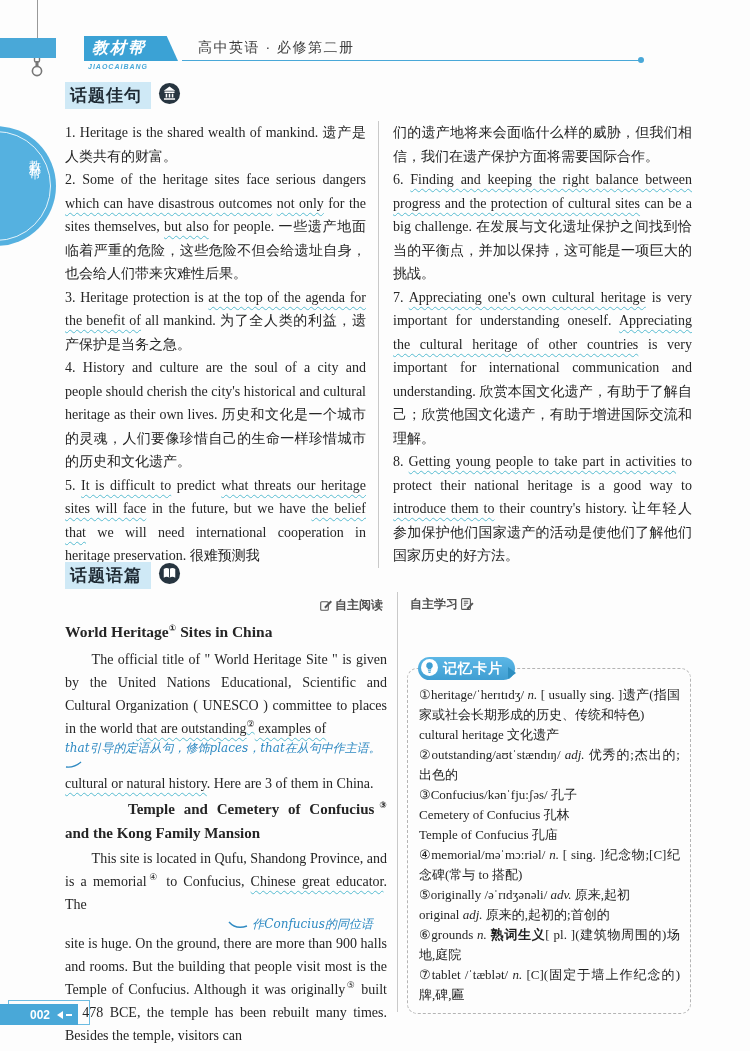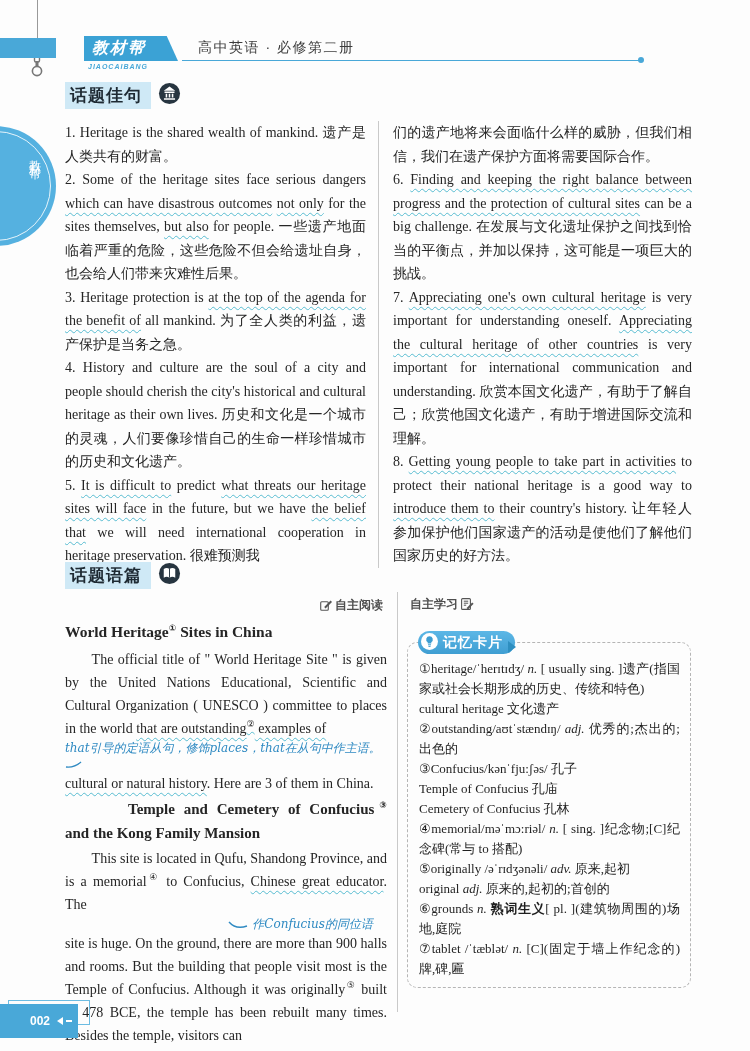--- a/index.html
+++ b/index.html
@@ -52,32 +52,32 @@
   .art-title{margin:0 0 4px 0;text-align:left;font-weight:bold;font-size:15.5px;line-height:24px;}
   .art-p{margin:0;text-align:justify;font-size:14px;line-height:23px;}
   .ind{text-indent:1.9em;}
   .art-h2{margin:2px 0;font-weight:bold;font-size:15px;line-height:24px;text-align:justify;text-indent:4.2em;}
   .note{margin:0;color:#2f8ac2;font-style:italic;font-size:12px;line-height:16px;
         font-family:"DejaVu Serif",serif;}
   .note-r{text-align:right;padding-right:14px;}
   .note svg{vertical-align:-2px;}
 
   
-  .card{position:absolute;left:407px;top:642px;width:284px;border:1px dashed #b5b5b5;border-radius:10px;
+  .card{position:absolute;left:407px;top:668px;width:284px;border:1px dashed #b5b5b5;border-radius:10px;
         padding:16px 10px 8px 11px;box-sizing:border-box;}
   .card-badge{position:absolute;top:-12px;left:10px;height:23px;display:flex;align-items:center;gap:5px;
         background:linear-gradient(#5cb7e6,#3f9ed2);border-radius:12px;padding:0 12px 0 3px;
         color:#fff;font:bold 14px "Liberation Sans",sans-serif;letter-spacing:1px;}
   .card-badge::after{content:"";position:absolute;right:-7px;top:10px;width:0;height:0;
         border:6px solid transparent;border-left:8px solid #2e8fc0;}
   .entry{margin:0;text-align:justify;font-size:13px;line-height:20px;color:#1f1f1f;font-family:Liberation Serif, serif;}
 
   
   .pb-outline{position:absolute;left:8px;top:1000px;width:80px;height:23px;border:1px solid #6cbce2;}
-  .page-bar{position:absolute;left:0;top:1004px;width:78px;height:34px;background:#49a8d8;z-index:2;
+  .page-bar{position:absolute;left:0;top:1004px;width:78px;height:21px;background:#49a8d8;z-index:2;
         display:flex;align-items:center;justify-content:flex-end;gap:3px;padding-right:6px;box-sizing:border-box;
         color:#fff;font:bold 12px "Liberation Sans",sans-serif;}
   .pb-tri{width:0;height:0;border:4px solid transparent;border-right:6px solid #fff;}
   .pb-dash{width:6px;height:2px;background:#fff;}
 </style>
 </head>
 <body>
 
 <div id="page">
 
@@ -195,22 +195,22 @@
           <rect x="6.6" y="10.6" width="2.8" height="1" fill="#3e9ed2"></rect>
           <rect x="7" y="12.2" width="2" height="0.9" fill="#3e9ed2"></rect>
         </svg>
       </span>
       <span>记忆卡片</span>
     </div>
     <p class="entry"><span>①heritage/ˈherɪtɪdʒ/ </span><span class="i">n.</span><span> [ usually sing. ]遗产(指国家或社会长期形成的历史、传统和特色)</span></p>
     <p class="entry"><span>cultural heritage 文化遗产</span></p>
     <p class="entry"><span>②outstanding/aʊtˈstændɪŋ/ </span><span class="i">adj.</span><span> 优秀的;杰出的;出色的</span></p>
     <p class="entry"><span>③Confucius/kənˈfju:ʃəs/ 孔子</span></p>
+    <p class="entry"><span>Cemetery of Confucius 孔林</span></p>
     <p class="entry"><span>Temple of Confucius 孔庙</span></p>
-    <p class="entry"><span>Cemetery of Confucius 孔林</span></p>
     <p class="entry"><span>④memorial/məˈmɔ:riəl/ </span><span class="i">n.</span><span> [ sing. ]纪念物;[C]纪念碑(常与 to 搭配)</span></p>
     <p class="entry"><span>⑤originally /əˈrɪdʒənəli/ </span><span class="i">adv.</span><span> 原来,起初</span></p>
     <p class="entry"><span>original </span><span class="i">adj.</span><span> 原来的,起初的;首创的</span></p>
     <p class="entry"><span>⑥grounds </span><span class="i">n.</span><span> </span><span class="b">熟词生义</span><span>[ pl. ](建筑物周围的)场地,庭院</span></p>
     <p class="entry"><span>⑦tablet /ˈtæblət/ </span><span class="i">n.</span><span> [C](固定于墙上作纪念的)牌,碑,匾</span></p>
   </div>
 
   <div class="pb-outline"></div>
   <div class="page-bar">
     <span>002</span>

